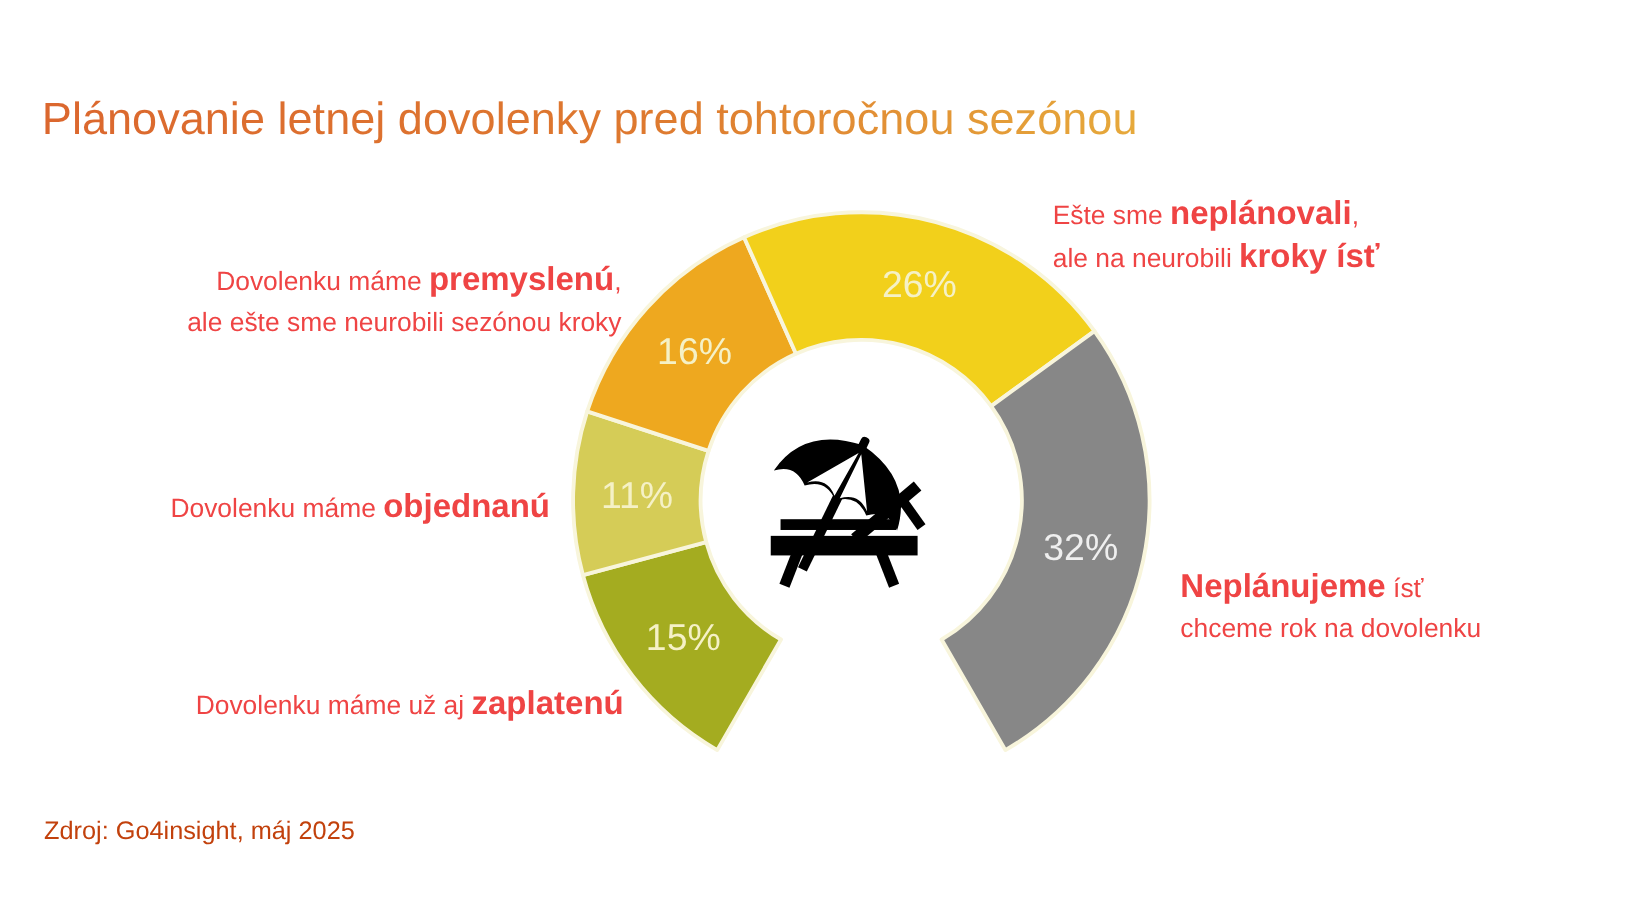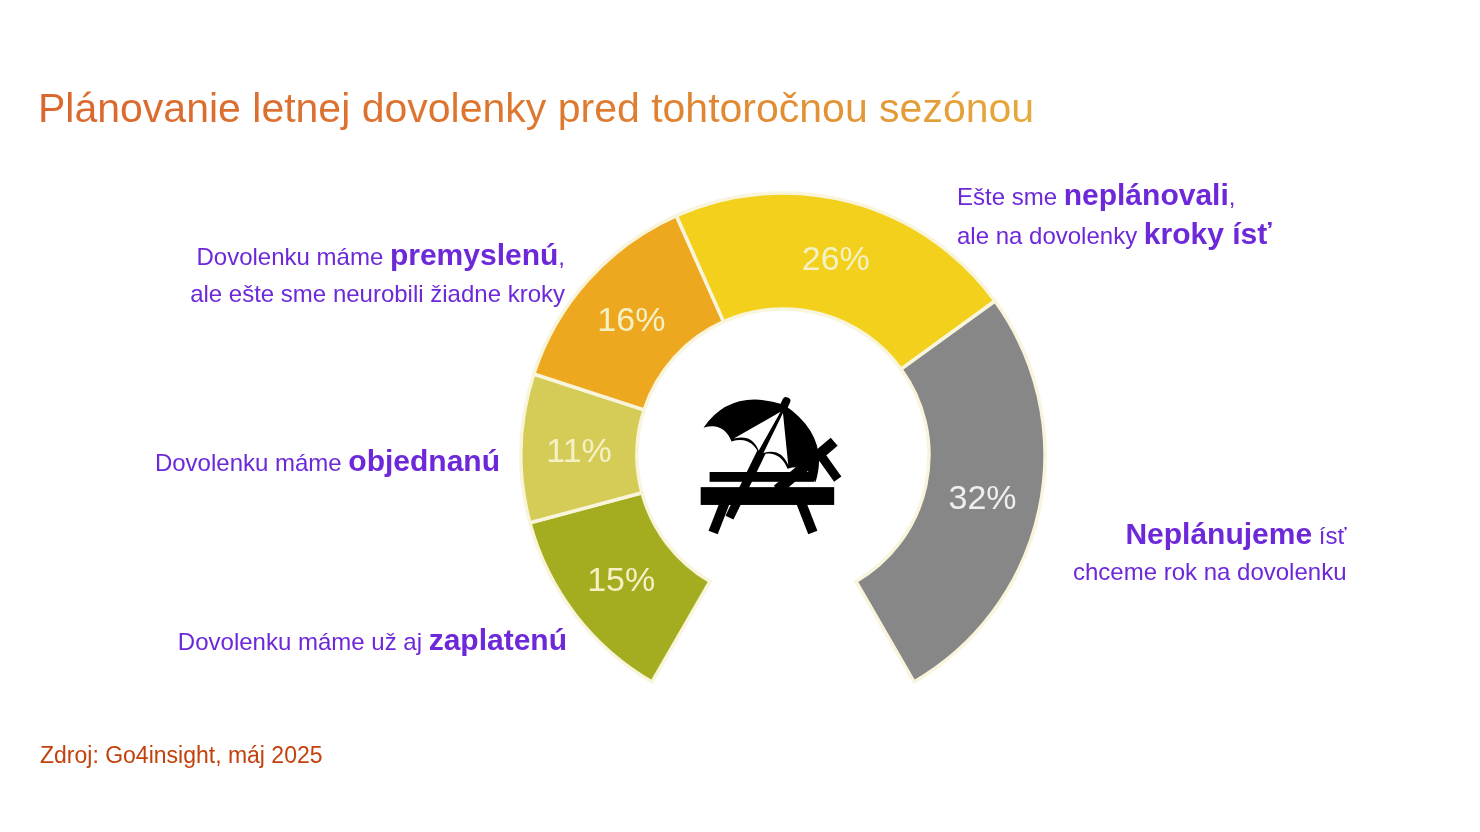--- a/index.html
+++ b/index.html
@@ -6,27 +6,27 @@
   .canvas{
     position:relative;width:1480px;height:832px;background:#ffffff;overflow:hidden;
     font-family:"Liberation Sans","DejaVu Sans",sans-serif;
   }
   .title{
     position:absolute;left:38px;top:57px;font-size:41px;line-height:48px;font-weight:400;
     white-space:nowrap;color:#DD6E2E;
     background:linear-gradient(90deg,#DB672E 0%,#DE792F 55%,#E6A93B 100%);
     -webkit-background-clip:text;background-clip:text;-webkit-text-fill-color:transparent;
   }
-  .lbl{position:absolute;color:#6d28d9;font-size:24px;line-height:37px;white-space:nowrap;}
+  .lbl{position:absolute;color:#ef4444;font-size:24px;line-height:37px;white-space:nowrap;}
   .lbl b{font-size:30px;font-weight:700;}
   #lbl-neplanovali{left:957px;top:176px;text-align:left;}
   #lbl-premyslena{left:110px;top:236px;width:455px;text-align:right;}
   #lbl-objednana{left:100px;top:442px;width:400px;text-align:right;}
   #lbl-zaplatena{left:118px;top:621px;width:449px;text-align:right;}
-  #lbl-neplanujeme{left:1073px;top:516px;text-align:right;line-height:36px;}
+  #lbl-neplanujeme{left:1073px;top:516px;text-align:left;line-height:36px;}
   .footer{position:absolute;left:40px;top:742px;font-size:23px;color:#c2410c;}
   .chart{position:absolute;left:518px;top:190px;width:530px;height:530px;}
   .pct{font-size:34px;font-family:"Liberation Sans","DejaVu Sans",sans-serif;}
 </style>
 </head>
 <body>
 
 <div class="canvas">
 
   <h1 class="title" style="background-image: linear-gradient(90deg, rgb(219, 103, 46) 0%, rgb(222, 121, 47) 55%, rgb(230, 169, 59) 100%);">Plánovanie letnej dovolenky pred tohtoročnou sezónou</h1>
@@ -59,26 +59,26 @@
         <text x="113.4" y="128.5" dy="12" text-anchor="middle" fill="#F5F1C6" class="pct">16%</text>
         <path d="M 158.4 25.7 A 262 262 0 0 1 477.0 111.0 L 383.1 179.2 A 146 146 0 0 0 205.6 131.6 Z" fill="#F2D01B" stroke="#F8F5DC" stroke-width="3.5" stroke-linejoin="round"></path>
         <text x="317.8" y="68.0" dy="12" text-anchor="middle" fill="#F5F1C6" class="pct">26%</text>
         <path d="M 477.0 111.0 A 262 262 0 0 1 396.0 491.9 L 338.0 391.4 A 146 146 0 0 0 383.1 179.2 Z" fill="#878787" stroke="#F8F5DC" stroke-width="3.5" stroke-linejoin="round"></path>
         <text x="464.5" y="307.4" dy="12" text-anchor="middle" fill="#EFEFEF" class="pct">32%</text>
       </svg>
   </div>
 
   <div class="lbl" id="lbl-neplanovali">
     <div><span>Ešte sme </span><b>neplánovali</b><span>,</span></div>
-    <div><span>ale na dovolenky </span><b>kroky ísť</b></div>
+    <div><span>ale na neurobili </span><b>kroky ísť</b></div>
   </div>
 
   <div class="lbl" id="lbl-premyslena">
     <div><span>Dovolenku máme </span><b>premyslenú</b><span>,</span></div>
-    <div>ale ešte sme neurobili žiadne kroky</div>
+    <div>ale ešte sme neurobili sezónou kroky</div>
   </div>
 
   <div class="lbl" id="lbl-zaplatena">
     <div><span>Dovolenku máme už aj </span><b>zaplatenú</b></div>
   </div>
 
   <div class="lbl" id="lbl-objednana">
     <div><span>Dovolenku máme </span><b>objednanú</b></div>
   </div>
 

